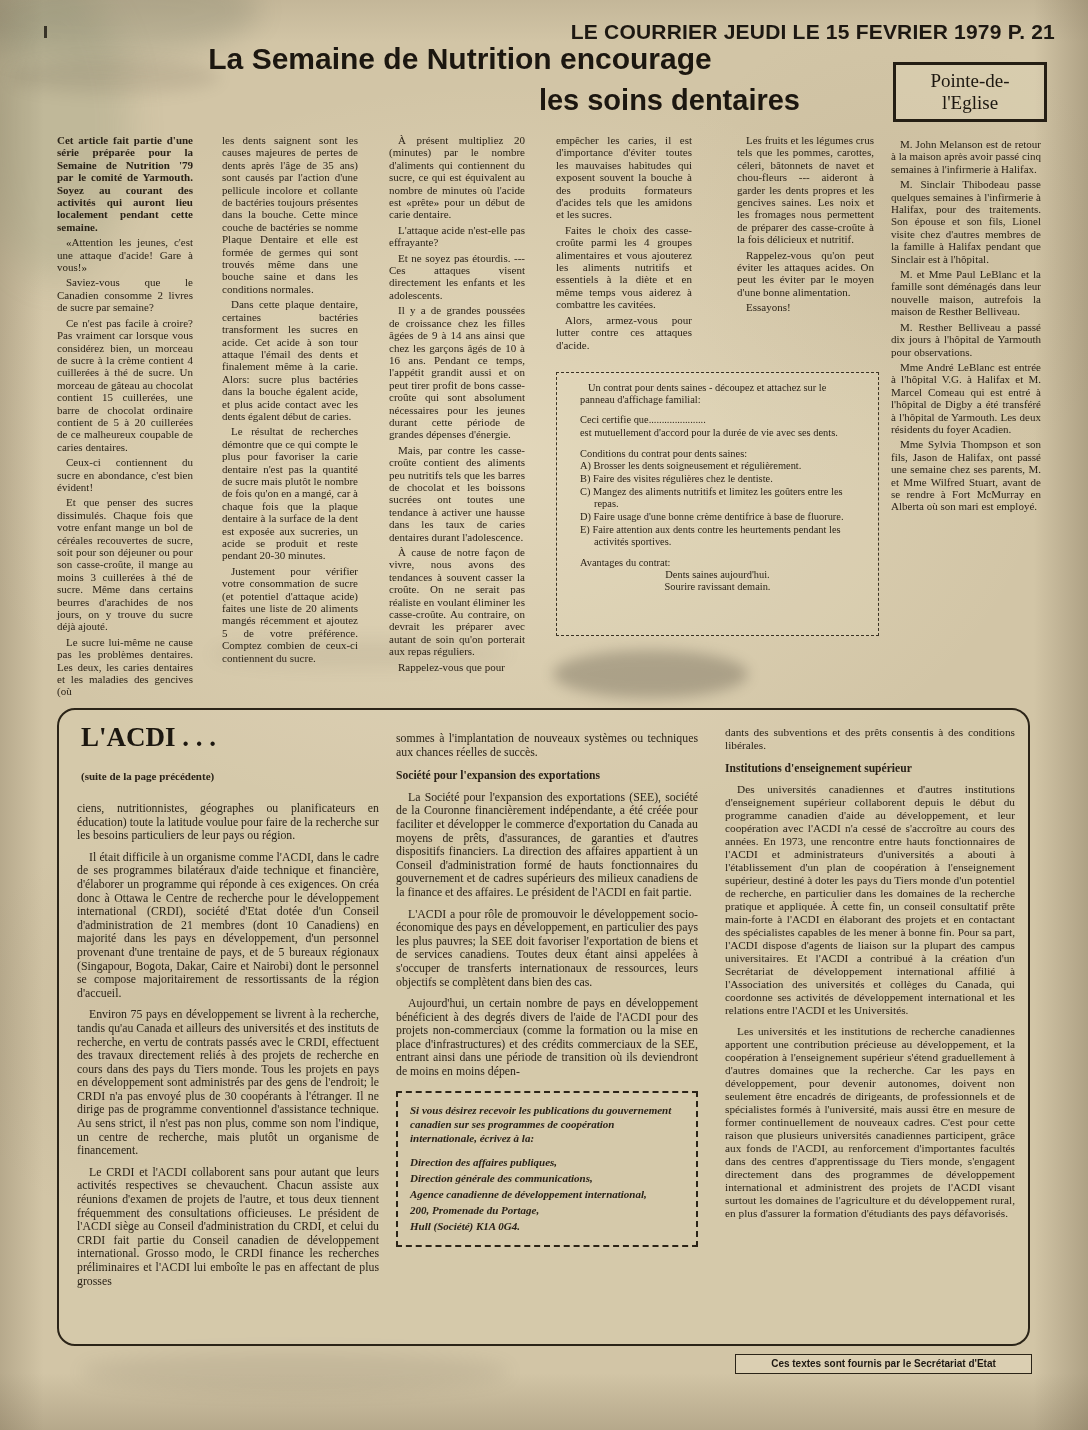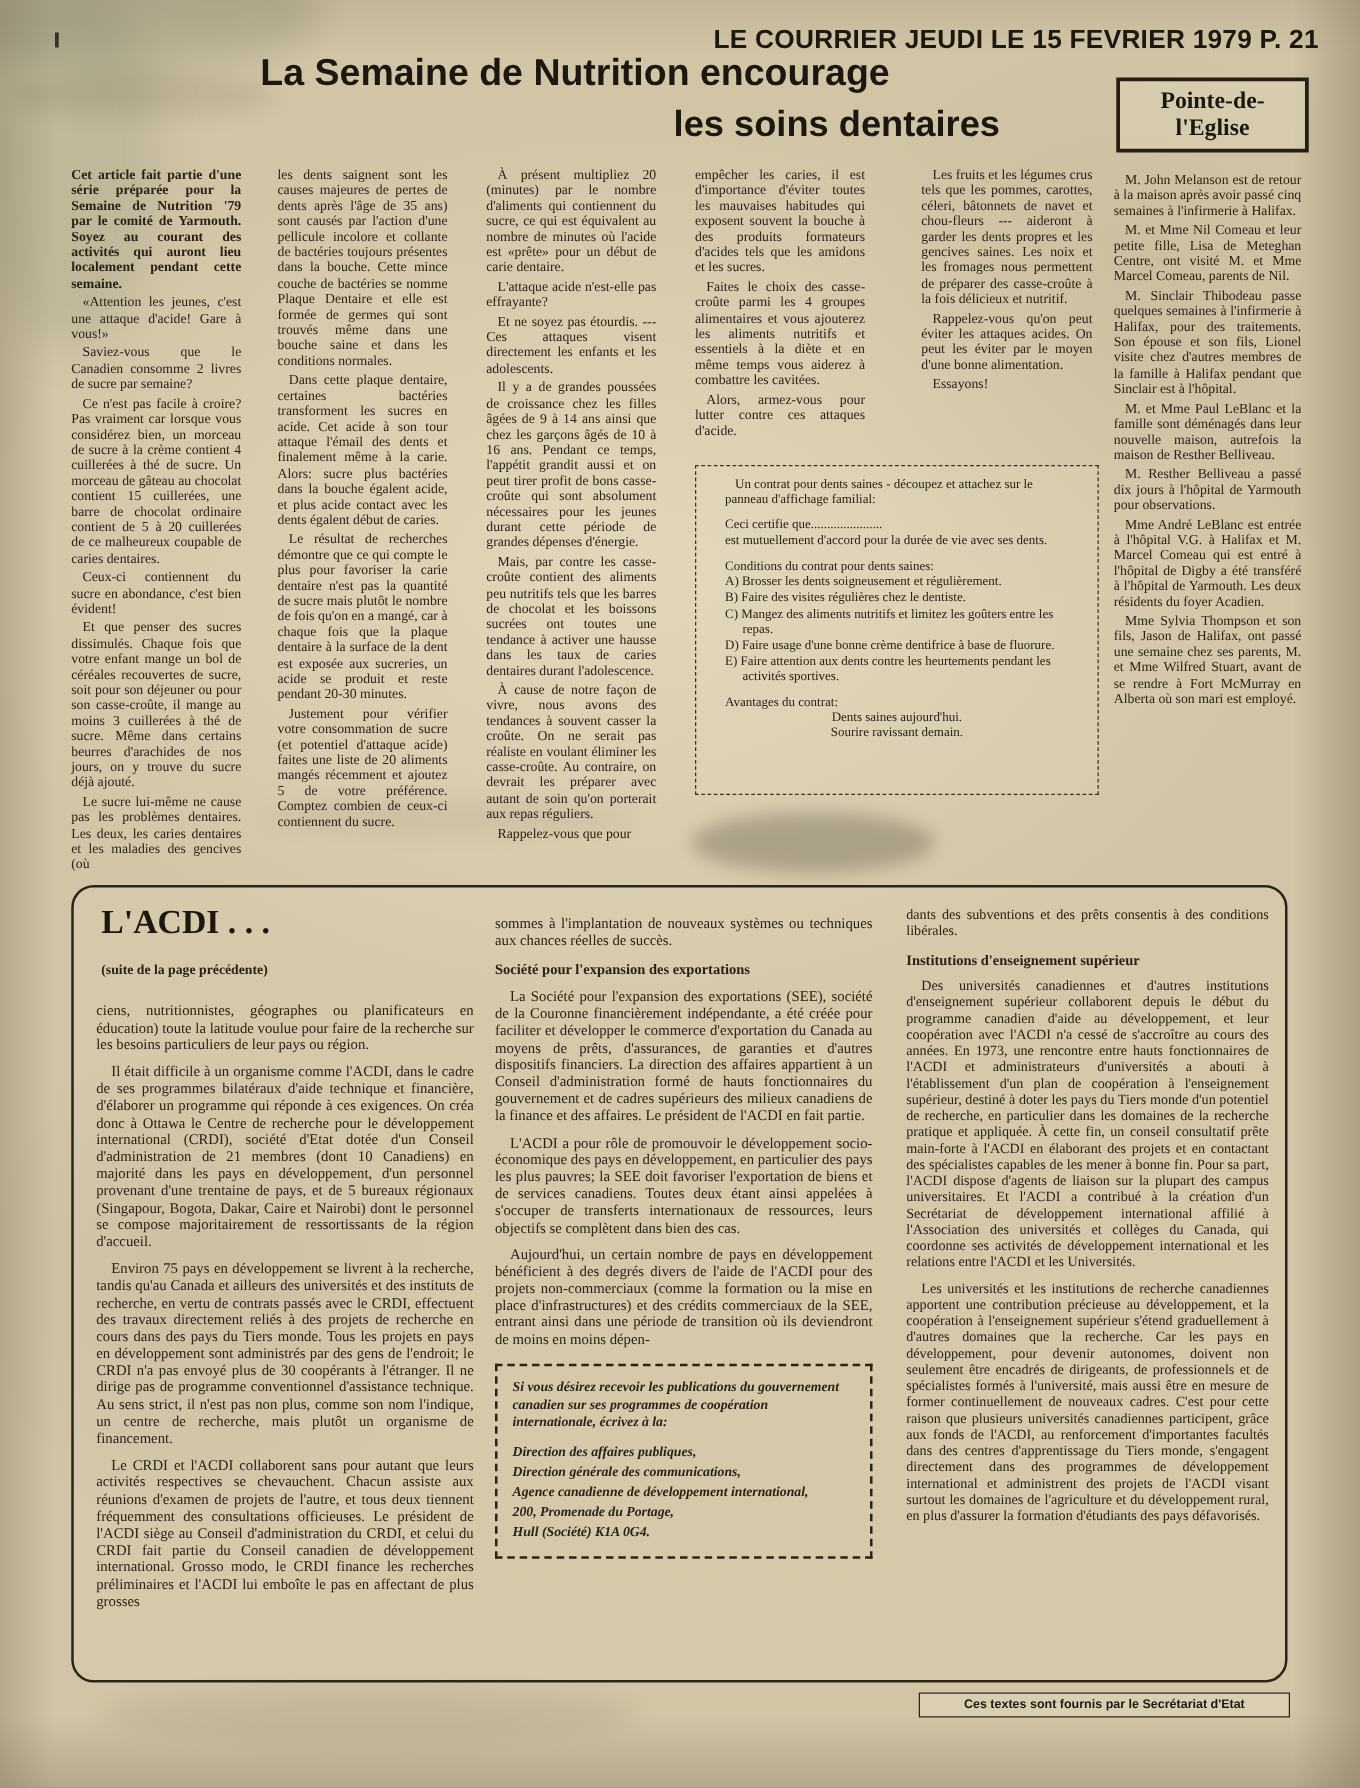--- a/index.html
+++ b/index.html
@@ -27,21 +27,21 @@
   .masthead{position:absolute;top:20px;left:480px;right:33px;text-align:right;
     font-family:"Liberation Sans",sans-serif;font-weight:bold;font-size:21px;color:#1d1812;letter-spacing:.2px;}
 
   .headline{position:absolute;left:120px;top:42px;width:680px;text-align:center;
     font-family:"Liberation Sans",sans-serif;font-weight:bold;color:#1c1710;}
   .headline .h1{font-size:30px;line-height:34px;}
   .headline .h2{font-size:29px;line-height:33px;margin-top:8px;text-align:right;}
 
   .corner-box{position:absolute;left:893px;top:62px;width:148px;height:54px;
     border:3px solid #241e14;display:flex;flex-direction:column;justify-content:center;
-    text-align:center;font-weight:bold;font-size:19px;line-height:22px;color:#1c1710;
+    text-align:center;font-weight:normal;font-size:19px;line-height:22px;color:#1c1710;
     background:rgba(236,226,200,.25);}
 
   .ncol{position:absolute;top:134px;font-size:11px;line-height:12.4px;text-align:justify;}
   .ncol p{margin:0 0 3px;text-indent:9px;}
   .c1{left:57px;width:136px;}
   .c2{left:222px;width:136px;}
   .c3{left:389px;width:136px;}
   .c4{left:556px;width:136px;}
   .c5{left:737px;width:137px;}
   .c6{left:891px;top:138px;width:150px;}
@@ -158,21 +158,20 @@
       </div>
     <p class="c-subtitle">Avantages du contrat:</p>
     <div class="adv">
         <p>Dents saines aujourd'hui.</p>
         <p>Sourire ravissant demain.</p>
       </div>
   </div>
 
   <div class="ncol c6">
       <p>M. John Melanson est de retour à la maison après avoir passé cinq semaines à l'infirmerie à Halifax.</p>
-      <p>M. et Mme Nil Comeau et leur petite fille, Lisa de Meteghan Centre, ont visité M. et Mme Marcel Comeau, parents de Nil.</p>
       <p>M. Sinclair Thibodeau passe quelques semaines à l'infirmerie à Halifax, pour des traitements. Son épouse et son fils, Lionel visite chez d'autres membres de la famille à Halifax pendant que Sinclair est à l'hôpital.</p>
       <p>M. et Mme Paul LeBlanc et la famille sont déménagés dans leur nouvelle maison, autrefois la maison de Resther Belliveau.</p>
       <p>M. Resther Belliveau a passé dix jours à l'hôpital de Yarmouth pour observations.</p>
       <p>Mme André LeBlanc est entrée à l'hôpital V.G. à Halifax et M. Marcel Comeau qui est entré à l'hôpital de Digby a été transféré à l'hôpital de Yarmouth. Les deux résidents du foyer Acadien.</p>
       <p>Mme Sylvia Thompson et son fils, Jason de Halifax, ont passé une semaine chez ses parents, M. et Mme Wilfred Stuart, avant de se rendre à Fort McMurray en Alberta où son mari est employé.</p>
     </div>
 
   <div class="acdi">
     <div class="a-title">L'ACDI . . .</div>
     <div class="a-sub">(suite de la page précédente)</div>

